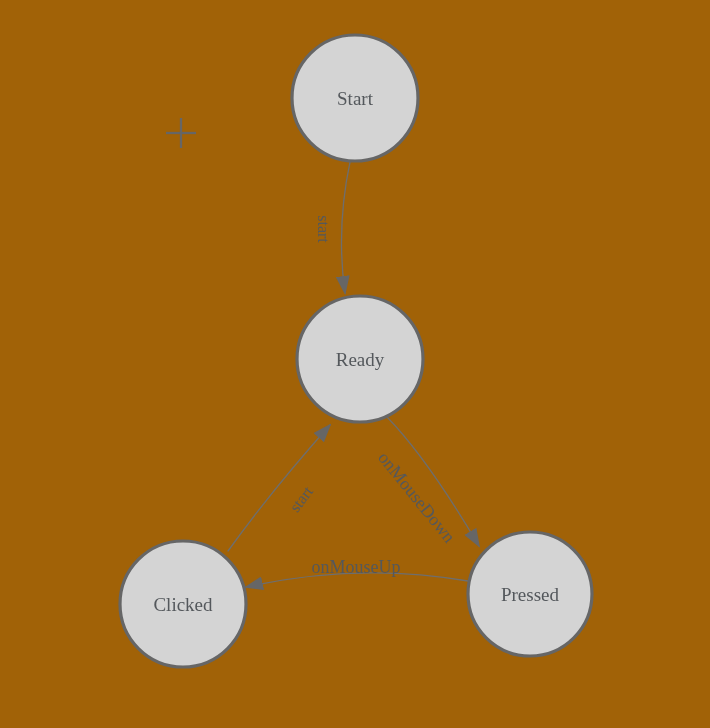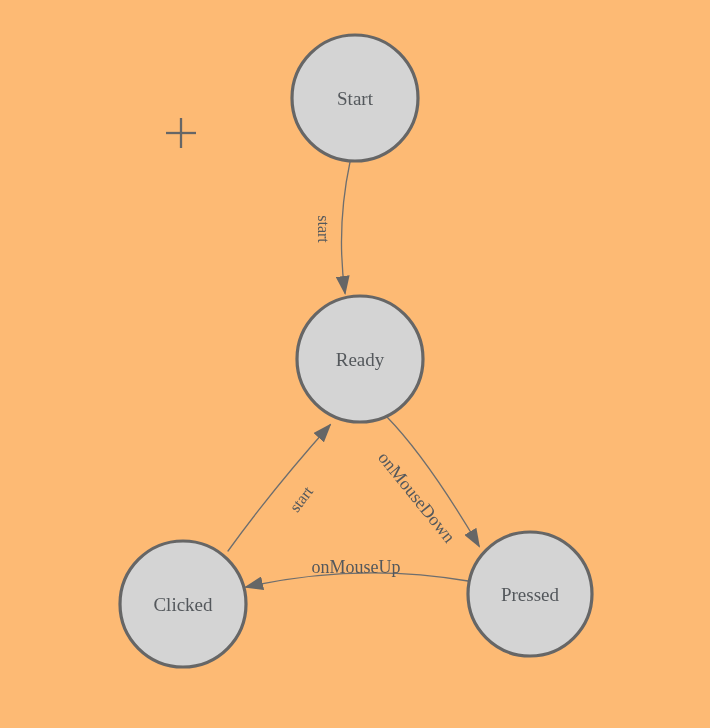--- a/index.html
+++ b/index.html
@@ -4,21 +4,21 @@
 <style>
   html, body {
     margin: 0;
     padding: 0;
     background: #ffffff;
   }
   .stage {
     position: relative;
     width: 710px;
     height: 728px;
-    background: #fdba74;
+    background: #a16207;
     overflow: hidden;
   }
   svg text {
     font-family: "Liberation Serif", "DejaVu Serif", serif;
     user-select: none;
   }
   svg path.edge {
     fill: none;
     stroke-linecap: round;
   }

